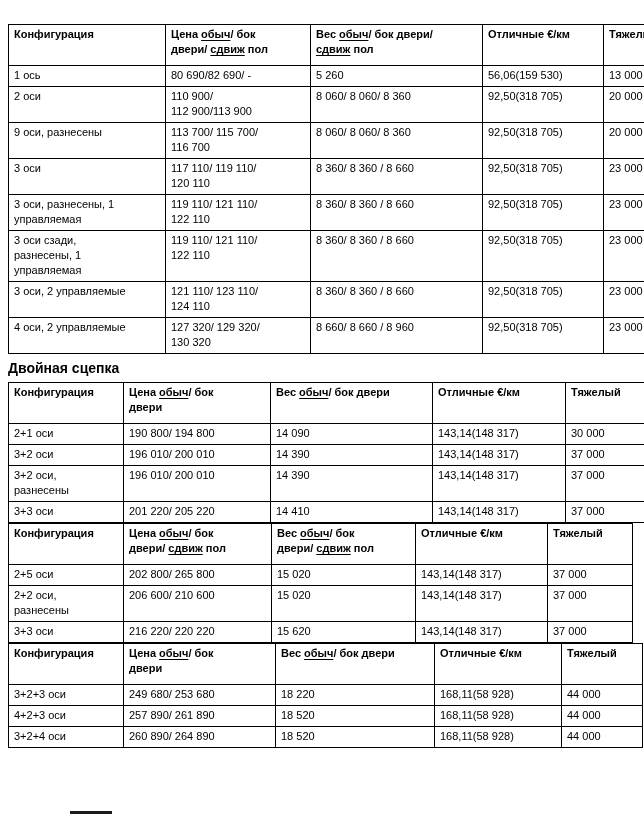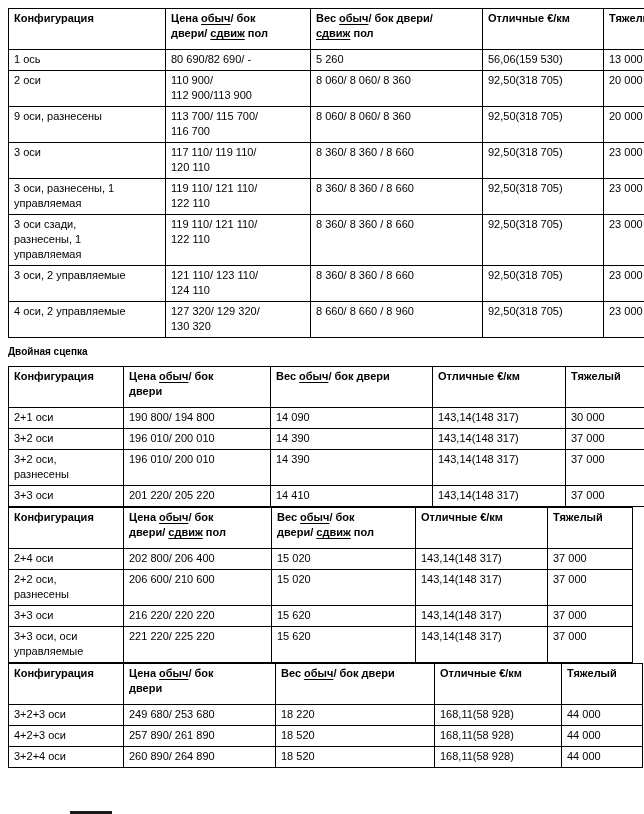--- a/index.html
+++ b/index.html
@@ -1,20 +1,20 @@
 <!DOCTYPE html>
 <html><head>
 <meta charset="utf-8">
 <style>
   html,body{margin:0;padding:0;background:#fff;}
   .page{
     position:relative;
     width:644px;height:814px;
     box-sizing:border-box;
-    padding:8px 0 0 8px;
+    padding:24px 0 0 8px;
     background:#ffffff;
     overflow:hidden;
     font-family:"Liberation Sans", sans-serif;
     color:#000;
   }
   table.data-table{
     border-collapse:collapse;
     table-layout:fixed;
     font-size:11px;
     line-height:15px;
@@ -22,21 +22,21 @@
   table.data-table th, table.data-table td{
     border:1px solid #000;
     padding:2px 4px 3px 5px;
     vertical-align:top;
     text-align:left;
     white-space:pre-line;
     overflow:hidden;
   }
   table.data-table th{font-weight:bold;padding-bottom:8px;}
   .heading{
-    font-size:10px;
+    font-size:14px;
     font-weight:bold;
     margin:7px 0 7px 0;
     line-height:14px;
   }
   .wavy{
     text-decoration-line:underline;
     text-decoration-style:wavy;
     text-decoration-color:#c00000;
     text-decoration-thickness:1px;
     text-underline-offset:2px;
@@ -205,45 +205,37 @@
           <th>Цена <span class="wavy">обыч</span>/ бок
 двери/ <span class="wavy">сдвиж</span> пол</th>
           <th>Вес <span class="wavy">обыч</span>/ бок
 двери/ <span class="wavy">сдвиж</span> пол</th>
           <th>Отличные €/км</th>
           <th>Тяжелый</th>
         </tr>
       </thead>
       <tbody>
         <tr>
-          <td>2+4 оси</td>
-          <td>202 800/ 206 400</td>
+          <td>2+5 оси</td>
+          <td>202 800/ 265 800</td>
           <td>15 020</td>
           <td>143,14(148 317)</td>
           <td>37 000</td>
         </tr>
         <tr>
           <td>2+2 оси,
 разнесены</td>
           <td>206 600/ 210 600</td>
           <td>15 020</td>
           <td>143,14(148 317)</td>
           <td>37 000</td>
         </tr>
         <tr>
           <td>3+3 оси</td>
           <td>216 220/ 220 220</td>
-          <td>15 620</td>
-          <td>143,14(148 317)</td>
-          <td>37 000</td>
-        </tr>
-        <tr>
-          <td>3+3 оси, оси
-управляемые</td>
-          <td>221 220/ 225 220</td>
           <td>15 620</td>
           <td>143,14(148 317)</td>
           <td>37 000</td>
         </tr>
       </tbody>
     </table>
 
   <table class="data-table t3" data-table="3">
       <thead>
         <tr>

